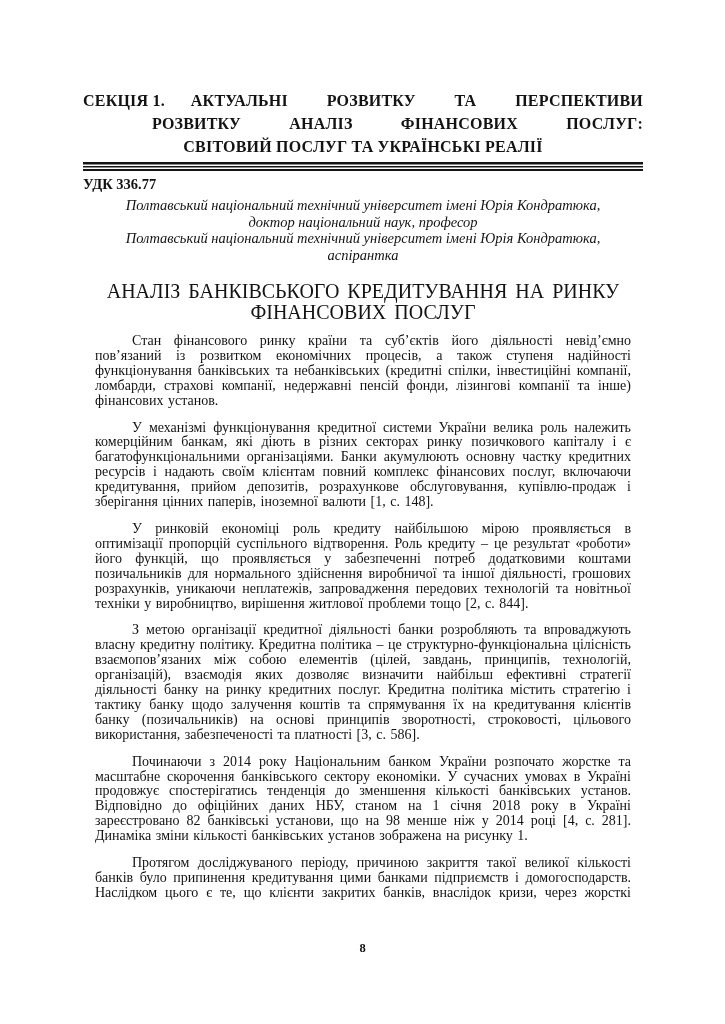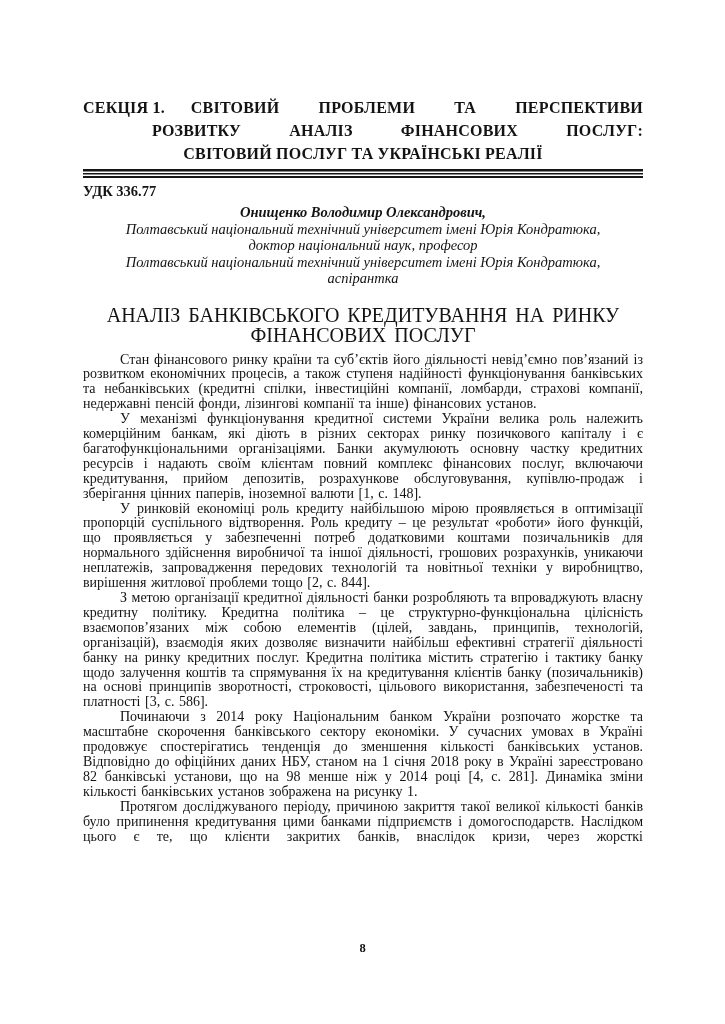--- a/index.html
+++ b/index.html
@@ -8,21 +8,21 @@
     position:relative;
     width:725px;height:1024px;
     margin:0 auto;
     background:#ffffff;
     color:#131313;
     font-family:"Liberation Serif","DejaVu Serif",serif;
     overflow:hidden;
   }
   .content{
     position:absolute;
-    left:83px;top:12px;
+    left:83px;top:5px;
     width:560px;
   }
   
   .section-header{
     margin-top:84px;
     font-size:16px;
     font-weight:bold;
     line-height:23px;
     letter-spacing:.2px;
   }
@@ -66,21 +66,21 @@
     word-spacing:3px;
   }
   
   .body-text{
     margin-top:7px;
     font-size:14px;
     line-height:14.9px;
     text-align:justify;
   }
   .body-text p{
-    margin:0;
+    margin:12px;
     text-indent:37px;
     word-spacing:1px;
   }
   .body-text p.justify-last{text-align-last:justify;}
   
   .page-number{
     position:absolute;
     left:0;top:941px;
     width:100%;
     text-align:center;
@@ -90,32 +90,31 @@
 </style>
 </head>
 <body>
 
 <div class="page">
   <div class="content">
 
     <div class="section-header">
       <div class="h-line1">
         <span class="h-label">СЕКЦІЯ 1.</span>
-        <span class="h-rest">СВІТОВИЙ ПРОБЛЕМИ ТА ПЕРСПЕКТИВИ</span>
+        <span class="h-rest">АКТУАЛЬНІ РОЗВИТКУ ТА ПЕРСПЕКТИВИ</span>
       </div>
       <div class="h-line2">РОЗВИТКУ АНАЛІЗ ФІНАНСОВИХ ПОСЛУГ:</div>
       <div class="h-line3">СВІТОВИЙ ПОСЛУГ ТА УКРАЇНСЬКІ РЕАЛІЇ</div>
     </div>
 
     <div class="double-rule"></div>
 
     <div class="udc">УДК 336.77</div>
 
     <div class="authors">
-      <div class="author-name">Онищенко Володимир Олександрович,</div>
       <div class="author-affiliation">Полтавський національний технічний університет імені Юрія Кондратюка,</div>
       <div class="author-position">доктор національний наук, професор</div>
       <div class="author-affiliation">Полтавський національний технічний університет імені Юрія Кондратюка,</div>
       <div class="author-position">аспірантка</div>
     </div>
 
     <h1 class="article-title">АНАЛІЗ БАНКІВСЬКОГО КРЕДИТУВАННЯ НА РИНКУ ФІНАНСОВИХ ПОСЛУГ</h1>
 
     <div class="body-text">
       <p>Стан фінансового ринку країни та суб’єктів його діяльності невід’ємно пов’язаний із розвитком економічних процесів, а також ступеня надійності функціонування банківських та небанківських (кредитні спілки, інвестиційні компанії, ломбарди, страхові компанії, недержавні пенсій фонди, лізингові компанії та інше) фінансових установ.</p>

